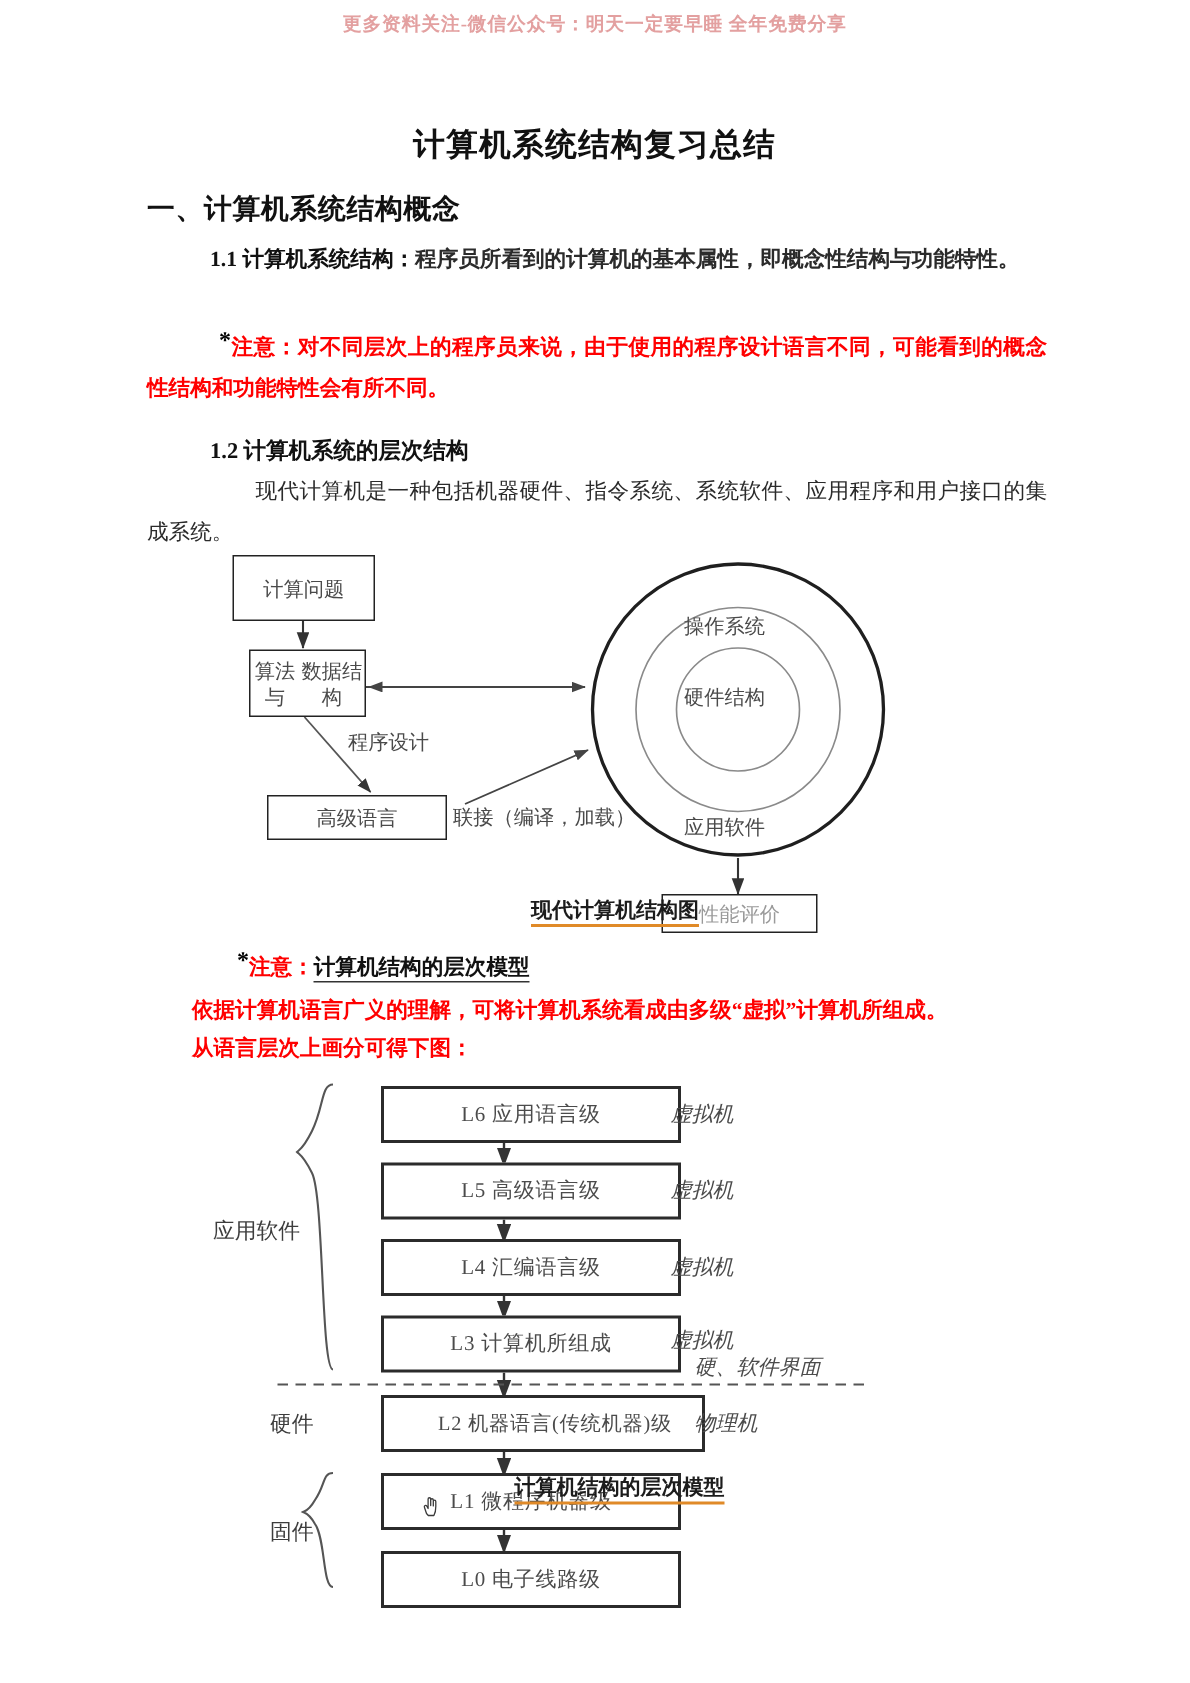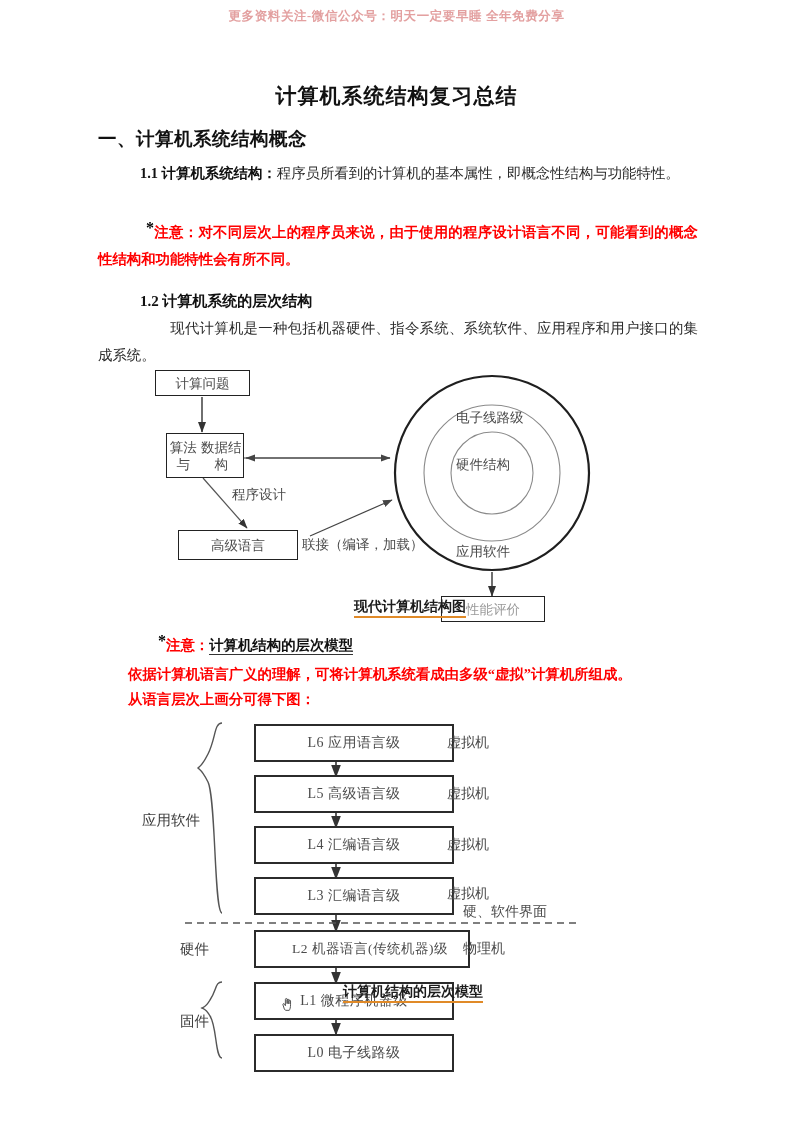--- a/index.html
+++ b/index.html
@@ -142,20 +142,21 @@
     color: #4b4b4b;
     box-sizing: border-box;
     letter-spacing: 0.5px;
     margin-left: 18px;
   }
   .lside {
     position: absolute;
     font-size: 14px;
     color: #4b4b4b;
     white-space: nowrap;
+    font-style: italic;
   }
   .lleft {
     position: absolute;
     font-size: 14.5px;
     color: #3d3d3d;
     white-space: nowrap;
   }
   .cursor-ico {
     position: absolute;
     width: 16px;
@@ -166,21 +167,21 @@
 <body>
 
 <div id="page">
 
   <div class="wm-header">更多资料关注-微信公众号：明天一定要早睡  全年免费分享</div>
 
   <div class="doc-title">计算机系统结构复习总结</div>
 
   <div class="h1">一、计算机系统结构概念</div>
 
-  <div class="block" style="left:98px; top:160px; width:600px;">
+  <div class="block" style="left:98px; top:160px; width:600px;font-weight:bold;">
     <span style="display:inline-block;width:42px;"></span><b>1.1</b>
     <b>计算机系统结构：</b><span>程序员所看到的计算机的基本属性，即概念性结构与功能特性。</span>
   </div>
 
   <div class="block" style="left:98px; top:214px; width:600px;">
     <span style="display:inline-block;width:48px;"></span><span class="star">*</span><span class="redbold">注意：</span><span class="redbold">对不同层次上的程序员来说，由于使用的程序设计语言不同，可能看到的概念性结构和功能特性会有所不同。</span>
   </div>
 
   <div class="block" style="left:98px; top:288px; width:600px;">
     <span style="display:inline-block;width:42px;"></span><span class="h2">1.2</span>
@@ -222,41 +223,41 @@
     <line x1="336" y1="968" x2="336" y2="984" stroke="#333" stroke-width="1.6" marker-end="url(#arw)"></line>
     <line x1="336" y1="1020" x2="336" y2="1035" stroke="#333" stroke-width="1.6" marker-end="url(#arw)"></line>
 
     <line x1="185" y1="923" x2="577" y2="923" stroke="#555" stroke-width="1.3" stroke-dasharray="7,5"></line>
 
     <path d="M222 723 C214 723 216 738 208 754 C202 766 200 766 198 768 C200 770 202 770 208 782 C216 798 214 913 222 913" fill="none" stroke="#555" stroke-width="1.4"></path>
 
     <path d="M222 982 C215 982 217 990 210 1000 C206 1007 204 1007 202 1008 C204 1009 206 1009 210 1016 C217 1026 215 1058 222 1058" fill="none" stroke="#555" stroke-width="1.4"></path>
   </svg>
 
-  <div class="dbox" style="left:155px; top:370px; width:95px; height:26px;">
+  <div class="dbox" style="left:155px; top:370px; width:95px; height:44px;">
     <span>计算问题</span>
   </div>
 
   <div class="dbox" style="left:166px; top:433px; width:78px; height:45px; flex-direction:row;">
     <span>算法与</span>
     <span>数据结构</span>
   </div>
 
   <div class="dbox" style="left:178px; top:530px; width:120px; height:30px;">
     <span>高级语言</span>
   </div>
 
   <div class="dbox thin" style="left:441px; top:596px; width:104px; height:26px; color:#9a9a9a;">
     <span>性能评价</span>
   </div>
 
   <div class="dlabel" style="left:232px; top:486px;">程序设计</div>
   <div class="dlabel" style="left:302px; top:536px;">联接（编译，加载）</div>
 
-  <div class="dlabel" style="left:456px; top:409px;">电子线路级</div>
+  <div class="dlabel" style="left:456px; top:409px;">操作系统</div>
   <div class="dlabel" style="left:456px; top:456px;">硬件结构</div>
   <div class="dlabel" style="left:456px; top:543px;">应用软件</div>
 
   <div class="cap" style="left:354px; top:598px;">现代计算机结构图</div>
 
   <div class="block" style="left:98px; top:628px; width:600px; line-height:25px;">
     <span style="display:inline-block;width:60px;"></span><span class="star">*</span><span class="redbold">注意：</span><span class="ul-black">计算机结构的层次模型</span>
   </div>
   <div class="block" style="left:128px; top:662px; width:580px; line-height:25px;">
     <span class="redbold">依据计算机语言广义的理解，可将计算机系统看成由多级“虚拟”计算机所组成。</span>
@@ -268,21 +269,21 @@
   <div class="lbox" style="left:236px; top:724px; width:200px; height:38px;">
     <span>L6  应用语言级</span>
   </div>
   <div class="lbox" style="left:236px; top:775px; width:200px; height:38px;">
     <span>L5  高级语言级</span>
   </div>
   <div class="lbox" style="left:236px; top:826px; width:200px; height:38px;">
     <span>L4  汇编语言级</span>
   </div>
   <div class="lbox" style="left:236px; top:877px; width:200px; height:38px;">
-    <span>L3  汇编语言级</span>
+    <span>L3  计算机所组成</span>
   </div>
   <div class="lbox" style="left:236px; top:930px; width:216px; height:38px; font-size:13.5px;padding-left:16px;">
     <span>L2  机器语言(传统机器)级</span>
   </div>
   <div class="lbox" style="left:236px; top:982px; width:200px; height:38px;">
     <span>L1  微程序机器级</span>
   </div>
   <div class="lbox" style="left:236px; top:1034px; width:200px; height:38px;">
     <span>L0  电子线路级</span>
   </div>

